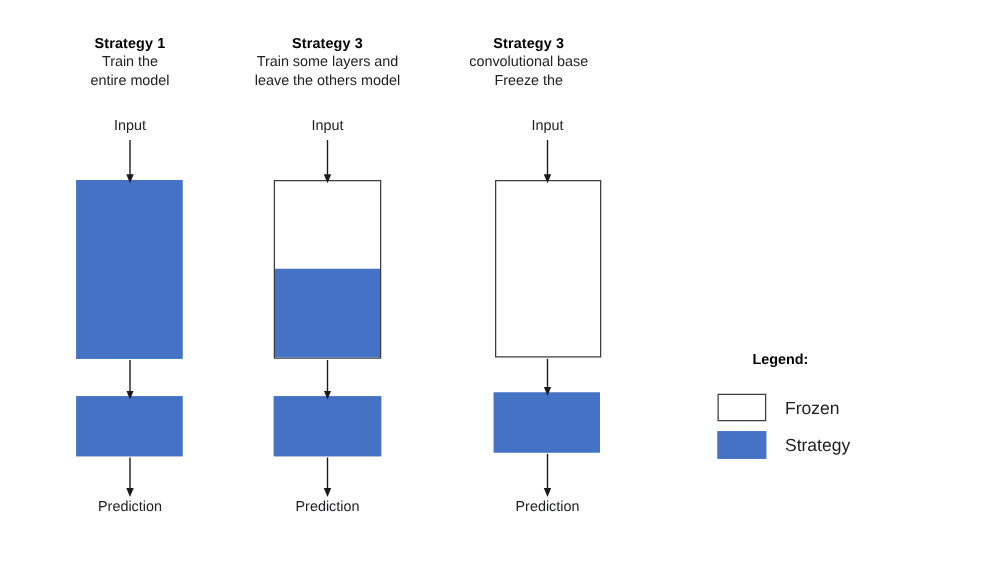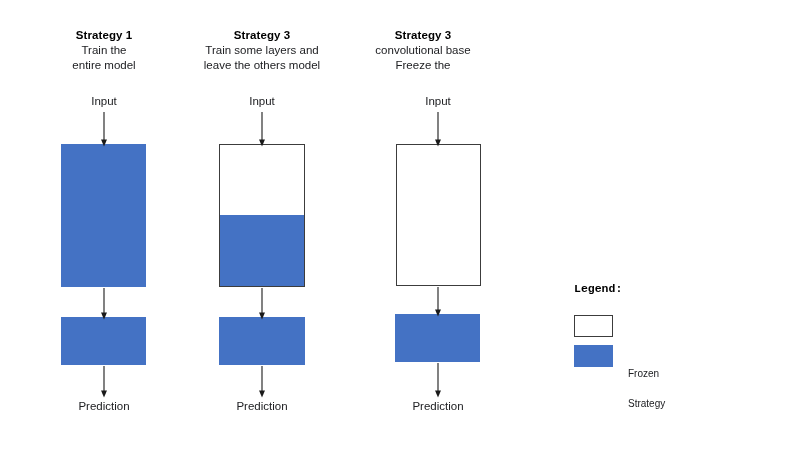--- a/index.html
+++ b/index.html
@@ -112,25 +112,24 @@
   .legend-swatch.frozen {
     background: #ffffff;
     border: 1px solid #3c3c3c;
   }
   .legend-swatch.trained {
     background: #4472c4;
     border: 1px solid #4472c4;
   }
   .legend-label {
     position: absolute;
-    font-size: 10px;
+    font-size: 14px;
     line-height: 22px;
     color: #202124;
     white-space: nowrap;
-    margin-top: 48px;
   }
 </style>
 </head>
 <body>
 
 <div id="canvas">
 
   <div class="col-title" style="left:-6px; top:28px;">
     <span class="t-main">Strategy 1</span>
     <span class="t-sub">Train the</span>
@@ -188,21 +187,21 @@
 
     <line x1="262" y1="112" x2="262" y2="143" stroke="#1a1a1a" stroke-width="1.1" marker-end="url(#ah)"></line>
     <line x1="262" y1="288" x2="262" y2="316" stroke="#1a1a1a" stroke-width="1.1" marker-end="url(#ah)"></line>
     <line x1="262" y1="366" x2="262" y2="394" stroke="#1a1a1a" stroke-width="1.1" marker-end="url(#ah)"></line>
 
     <line x1="438" y1="112" x2="438" y2="143" stroke="#1a1a1a" stroke-width="1.1" marker-end="url(#ah)"></line>
     <line x1="438" y1="287" x2="438" y2="313" stroke="#1a1a1a" stroke-width="1.1" marker-end="url(#ah)"></line>
     <line x1="438" y1="363" x2="438" y2="394" stroke="#1a1a1a" stroke-width="1.1" marker-end="url(#ah)"></line>
   </svg>
 
-  <div class="legend-title" style="left:574px; top:282px;font-family:Liberation Mono, monospace;">Legend:</div>
+  <div class="legend-title" style="left:602px; top:282px;">Legend:</div>
 
   <div class="legend-row">
     <div class="legend-swatch frozen" style="left:574px; top:315px;"></div>
     <div class="legend-label" style="left:628px; top:315px;">Frozen</div>
   </div>
 
   <div class="legend-row">
     <div class="legend-swatch trained" style="left:574px; top:345px;"></div>
     <div class="legend-label" style="left:628px; top:345px;">Strategy</div>
   </div>

